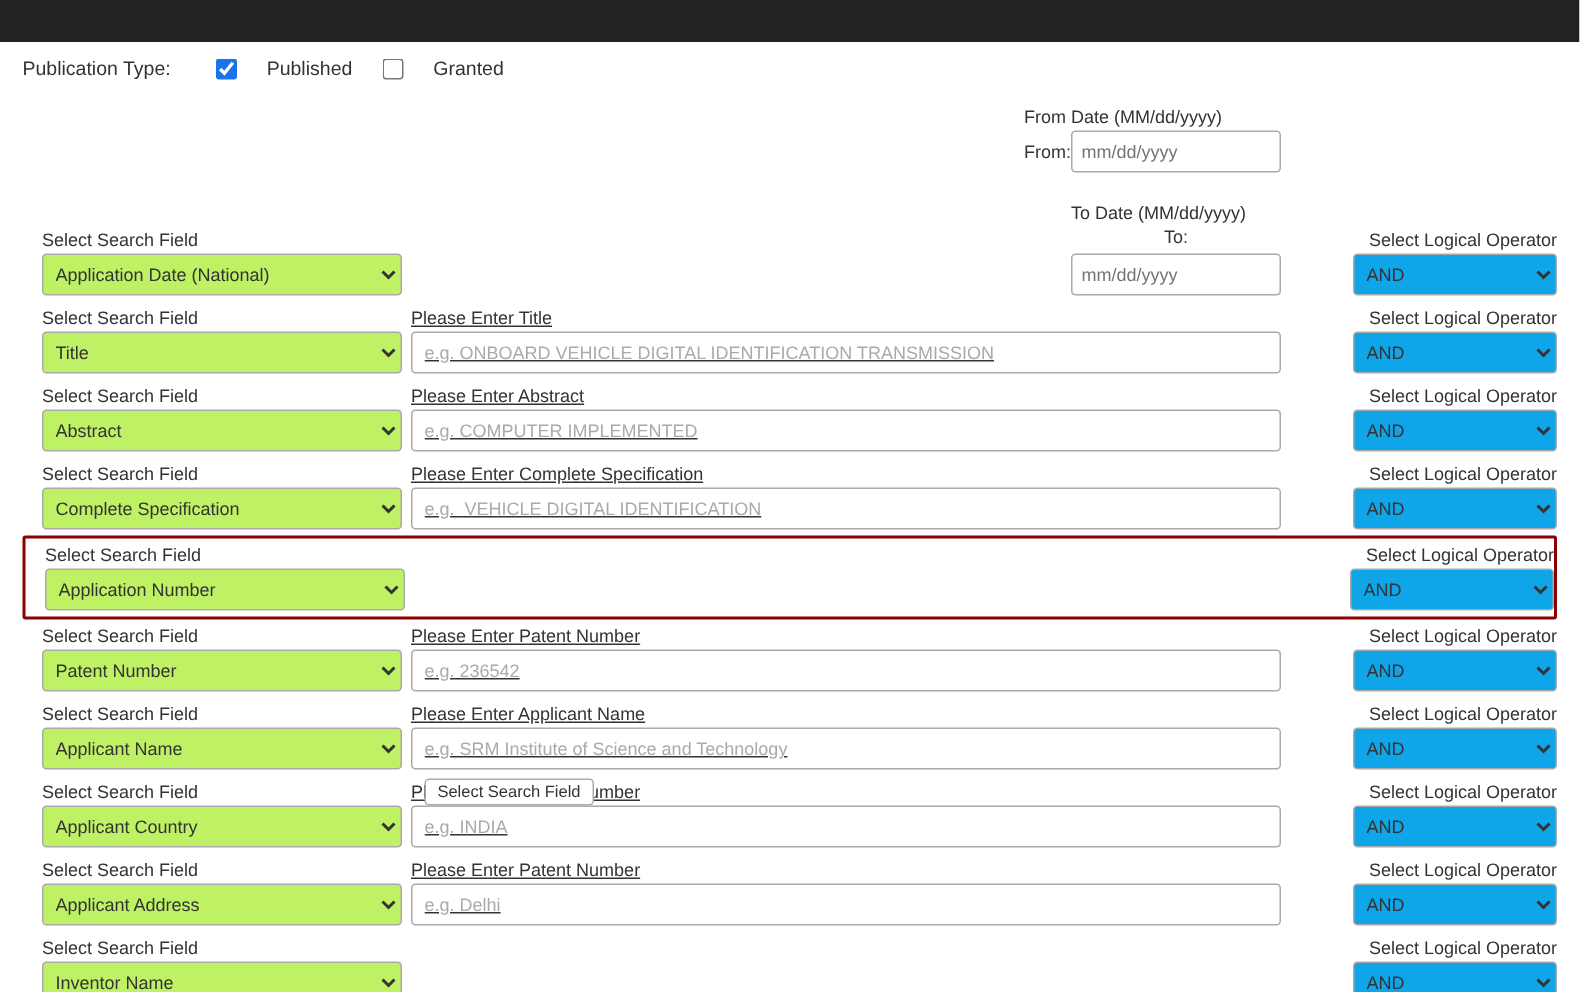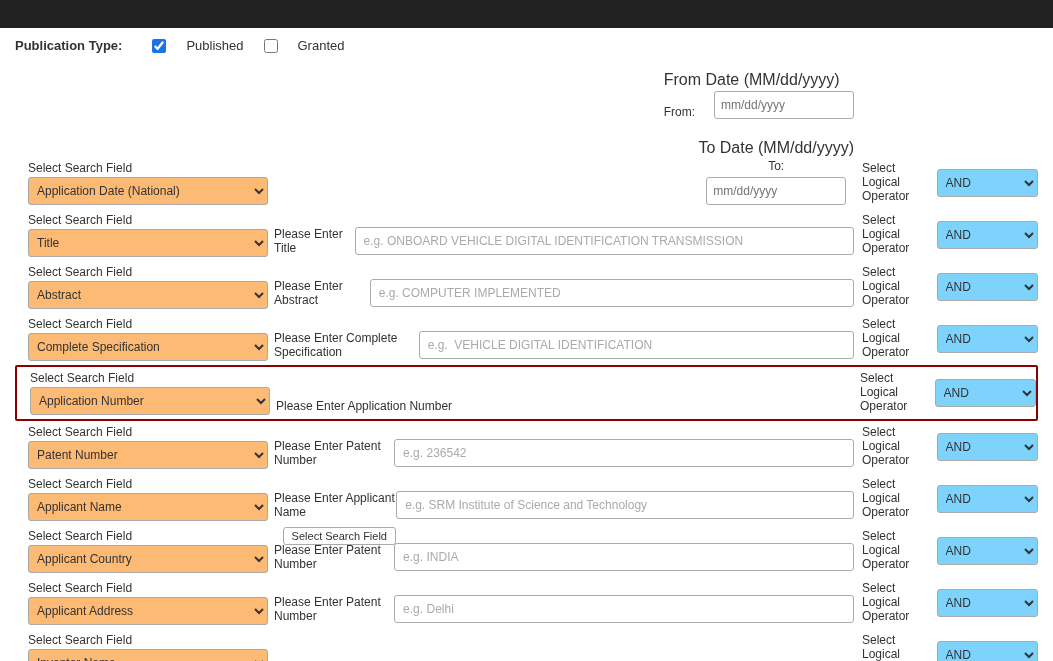--- a/index.html
+++ b/index.html
@@ -18,21 +18,21 @@
       padding: 10px 15px;
     }
     .pub-type-row {
       display: flex;
       align-items: center;
       margin-bottom: 14px;
       gap: 20px;
     }
     .pub-type-label {
       font-size: 13px;
-      font-weight: bold;
+      font-weight: normal;
       color: #333;
       margin-right: 10px;
     }
     .checkbox-group {
       display: flex;
       align-items: center;
       gap: 20px;
     }
     .checkbox-group input[type="checkbox"] {
       width: 14px;
@@ -66,87 +66,88 @@
       color: #333;
       margin-bottom: 2px;
     }
     select.field-select {
       width: 240px;
       height: 28px;
       border: 1px solid #aaa;
       border-radius: 3px;
       font-size: 12px;
       padding: 2px 4px;
-      background: #fdba74;
+      background: #bef264;
       color: #333;
     }
     .date-range-group {
       display: flex;
       flex-direction: column;
       padding: 4px;
     }
     .date-range-label {
-      font-size: 16px;
+      font-size: 12px;
       color: #333;
       margin-bottom: 2px;
     }
     .date-from-label, .date-to-label {
       font-size: 12px;
       color: #333;
     }
     input.date-input {
       width: 140px;
       height: 28px;
       border: 1px solid #aaa;
       border-radius: 3px;
       font-size: 12px;
       padding: 2px 6px;
       color: #aaa;
     }
     .text-input-group {
       display: flex;
-      flex-direction: row;
+      flex-direction: column;
       padding: 4px;
+      text-decoration: underline;
     }
     .text-input-label {
       font-size: 12px;
       color: #333;
       margin-bottom: 2px;
     }
     input.text-input {
       width: 100%;
       height: 28px;
       border: 1px solid #aaa;
       border-radius: 3px;
       font-size: 12px;
       padding: 2px 8px;
       color: #aaa;
     }
     input.text-input::placeholder {
       color: #aaa;
     }
     .logical-group {
       display: flex;
-      flex-direction: row;
+      flex-direction: column;
       padding: 4px 0 4px 4px;
-      align-items: center;
+      align-items: flex-end;
     }
     .logical-label {
       font-size: 12px;
       color: #333;
       margin-bottom: 2px;
     }
     select.logical-select {
-      width: 164px;
+      width: 136px;
       height: 28px;
       border: 1px solid #aaa;
       border-radius: 3px;
       font-size: 12px;
       padding: 2px 4px;
-      background: #7dd3fc;
+      background: #0ea5e9;
       color: #333;
     }
     
     .tooltip-label {
       position: relative;
       display: inline-block;
     }
     .tooltip-badge {
       position: absolute;
       top: -2px;
@@ -181,21 +182,21 @@
 
   <div class="search-rows" id="search-rows-container">
   <div class="search-row">
         <div class="field-group">
           <div class="field-label">Select Search Field</div>
           <select class="field-select"><option>Application Date (National)</option></select>
         </div>
         <div class="date-range-group" style="display: flex; gap: 20px; align-items: flex-end; padding: 4px;">
           <div style="display: flex; flex-direction: column;">
             <div class="date-range-label">From Date (MM/dd/yyyy)</div>
-            <div style="display: flex; align-items: flex-end; gap: 19px;">
+            <div style="display: flex; align-items: center; gap: 0;">
               <span class="date-from-label">From:</span>
               <input type="text" class="date-input" placeholder="mm/dd/yyyy" style="">
             </div>
           </div>
           <div style="display: flex; flex-direction: column; justify-content: flex-end;">
             <div class="date-range-label">To Date (MM/dd/yyyy)</div>
             <div style="display: flex; align-items: center; gap: 4px; flex-direction: column;">
               <span class="date-to-label">To:</span>
               <input type="text" class="date-input" placeholder="mm/dd/yyyy" style="">
             </div>
@@ -247,21 +248,20 @@
           <div class="logical-label">Select Logical Operator</div>
           <select class="logical-select"><option>AND</option></select>
         </div>
       </div>
       <div class="search-row highlighted">
         <div class="field-group">
           <div class="field-label">Select Search Field</div>
           <select class="field-select"><option>Application Number</option></select>
         </div>
         <div class="text-input-group">
-          <div class="text-input-label">Please Enter Application Number</div>
         </div>
         <div class="logical-group">
           <div class="logical-label">Select Logical Operator</div>
           <select class="logical-select"><option>AND</option></select>
         </div>
       </div>
       <div class="search-row">
         <div class="field-group">
           <div class="field-label">Select Search Field</div>
           <select class="field-select"><option>Patent Number</option></select>

